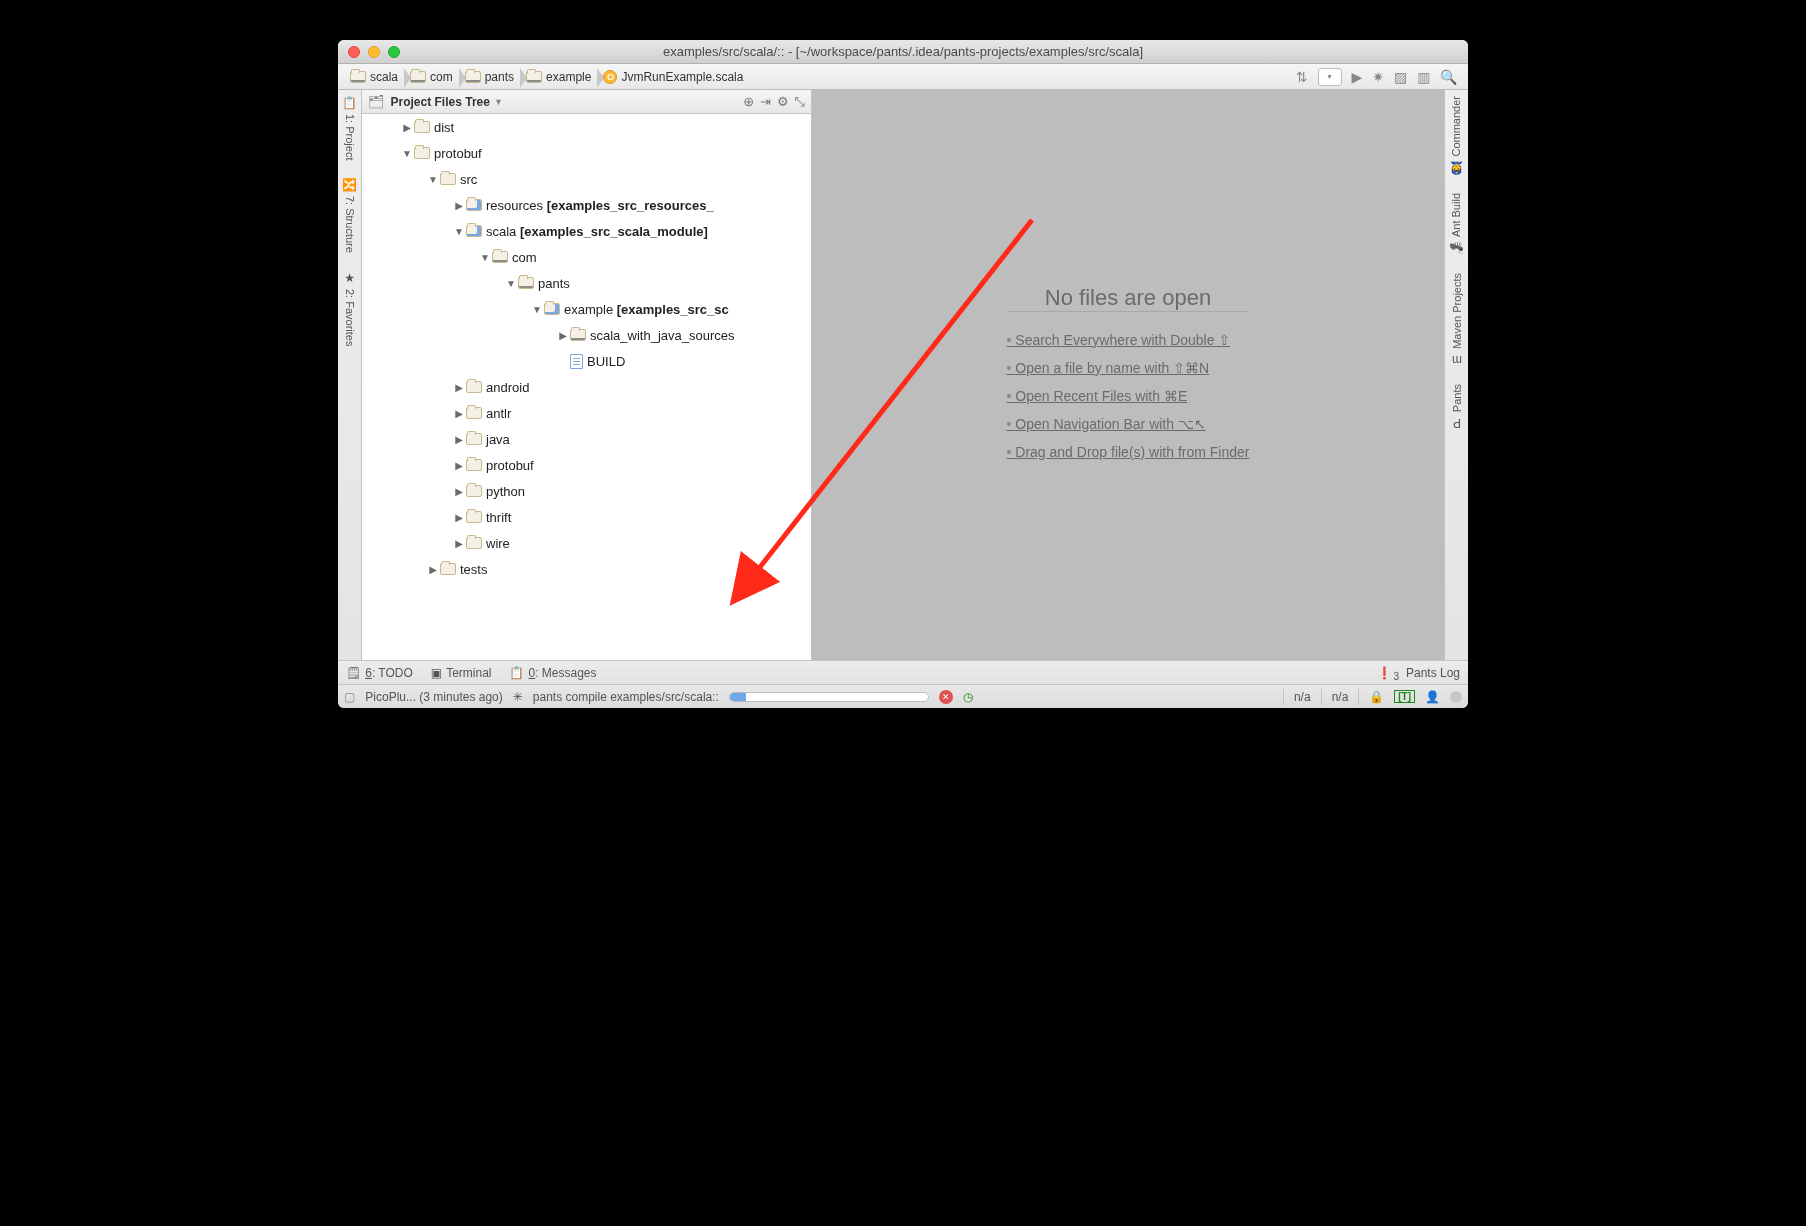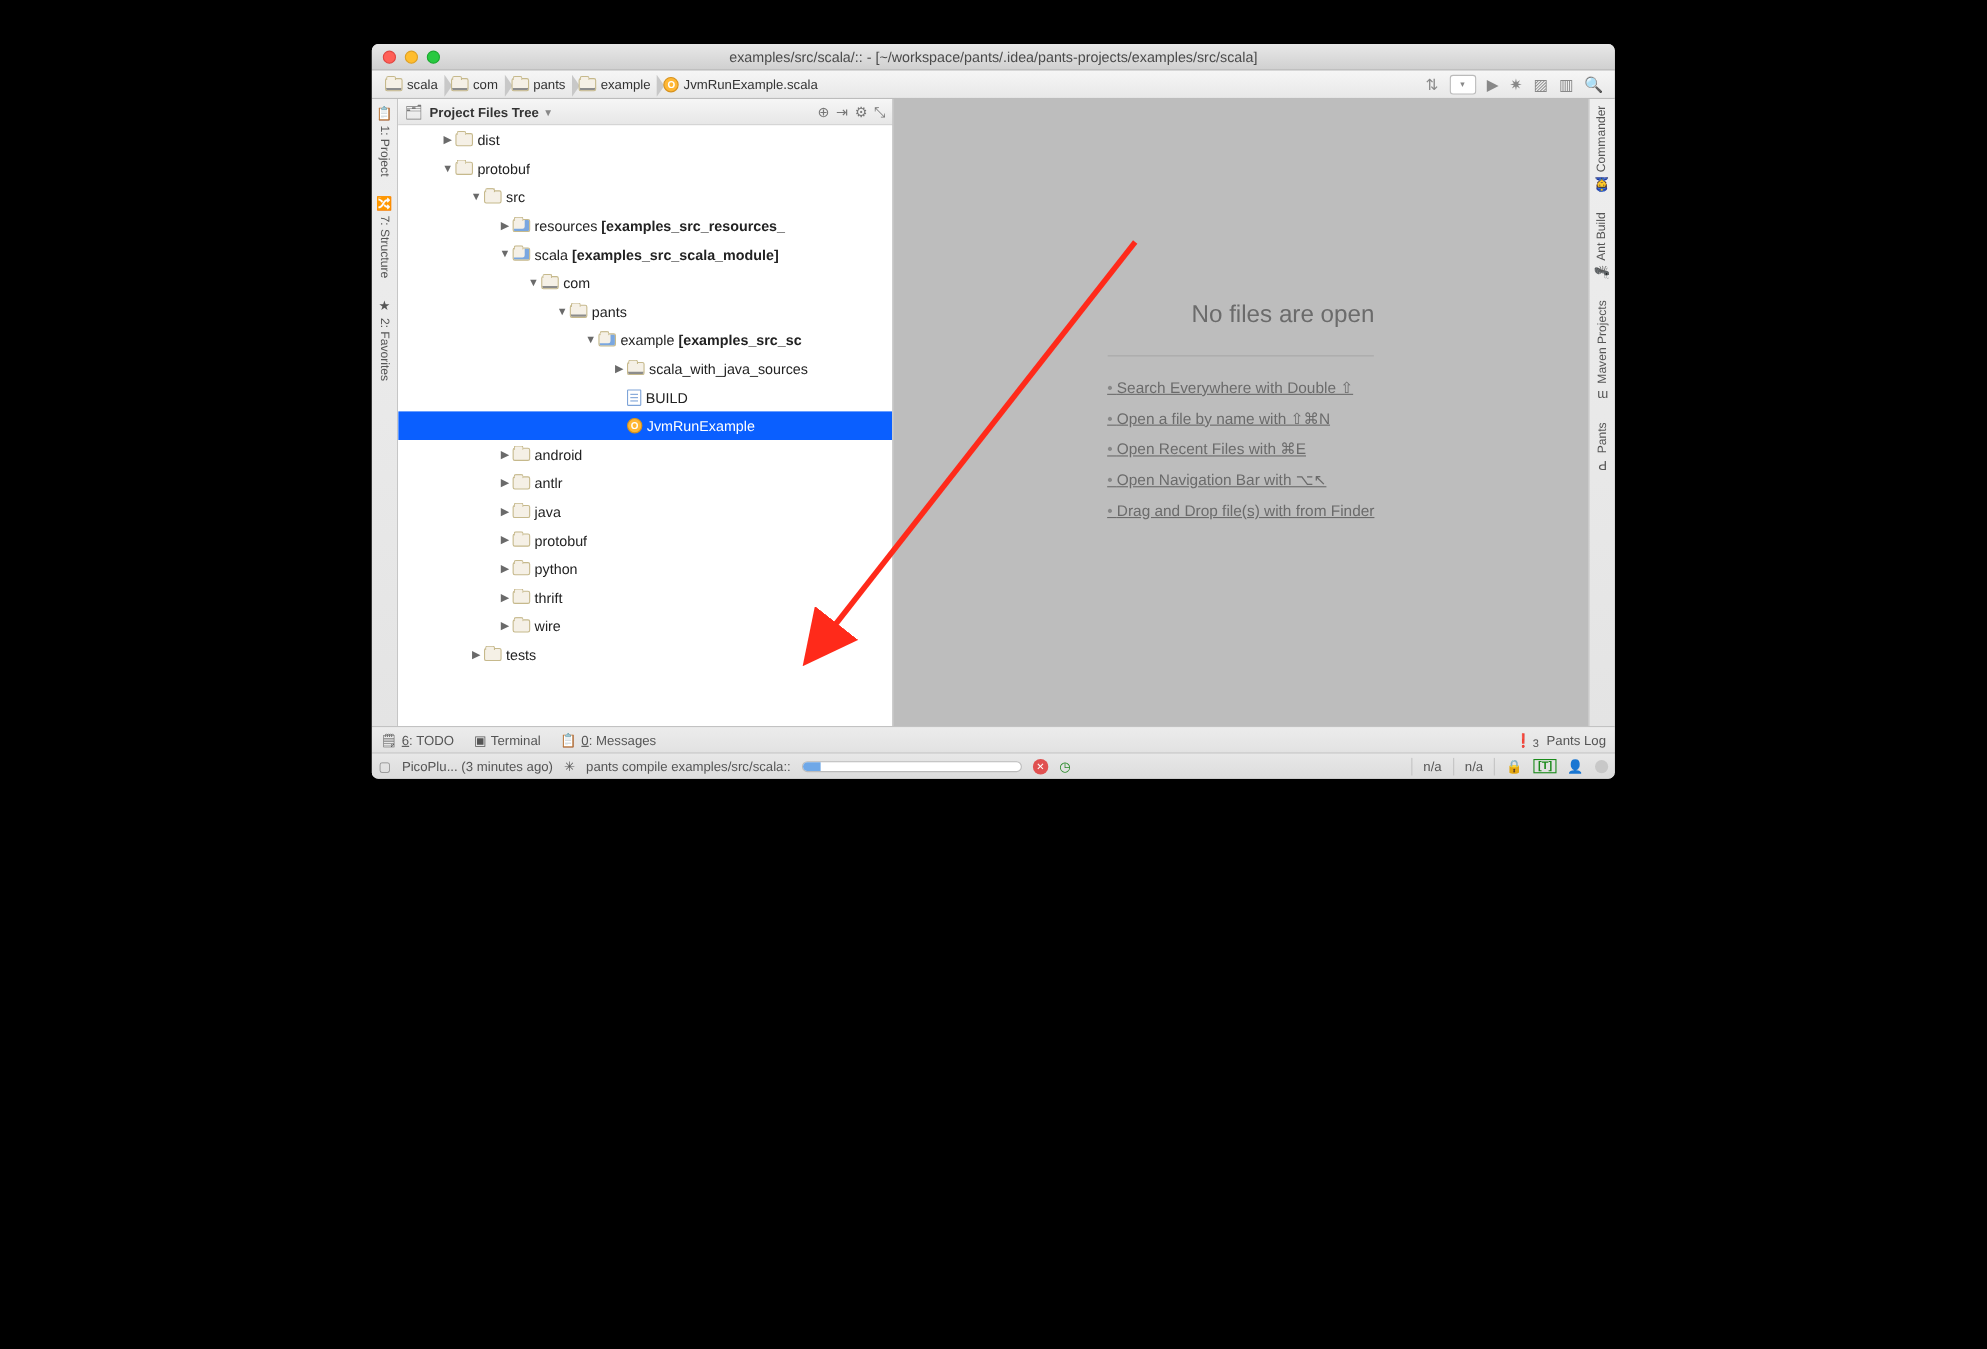--- a/index.html
+++ b/index.html
@@ -209,22 +209,22 @@
     justify-content: center;
   }
   .empty {
     color: #6b6b6b;
     text-align: left;
   }
   .empty h2 {
     font-size: 22px;
     font-weight: normal;
     color: #6b6b6b;
-    text-align: right;
-    padding-bottom: 24px;
+    text-align: center;
+    padding-bottom: 0;
     margin-bottom: 14px;
     border-bottom: 1px solid #a9a9a9;
   }
   .tips { list-style: none; font-size: 14px; }
   .tips li { padding: 6px 0; text-decoration: underline; }
   .tips li::before { content: "• "; color: #888; }
   .arrow-overlay {
     position: absolute;
     pointer-events: none;
   }
@@ -418,27 +418,20 @@
             </span>
             <span class="label">scala_with_java_sources</span>
           </div>
           <div class="node" style="padding-left: 196px;">
             <span class="arrow hidden">▶</span>
             <span class="icon">
               <span class="file build"></span>
             </span>
             <span class="label">BUILD</span>
           </div>
-          <div class="node selected" style="padding-left: 196px;">
-            <span class="arrow hidden">▶</span>
-            <span class="icon">
-              <span class="ofile"></span>
-            </span>
-            <span class="label">JvmRunExample</span>
-          </div>
           <div class="node" style="padding-left: 92px;">
             <span class="arrow">▶</span>
             <span class="icon">
               <span class="folder"></span>
             </span>
             <span class="label">android</span>
           </div>
           <div class="node" style="padding-left: 92px;">
             <span class="arrow">▶</span>
             <span class="icon">

